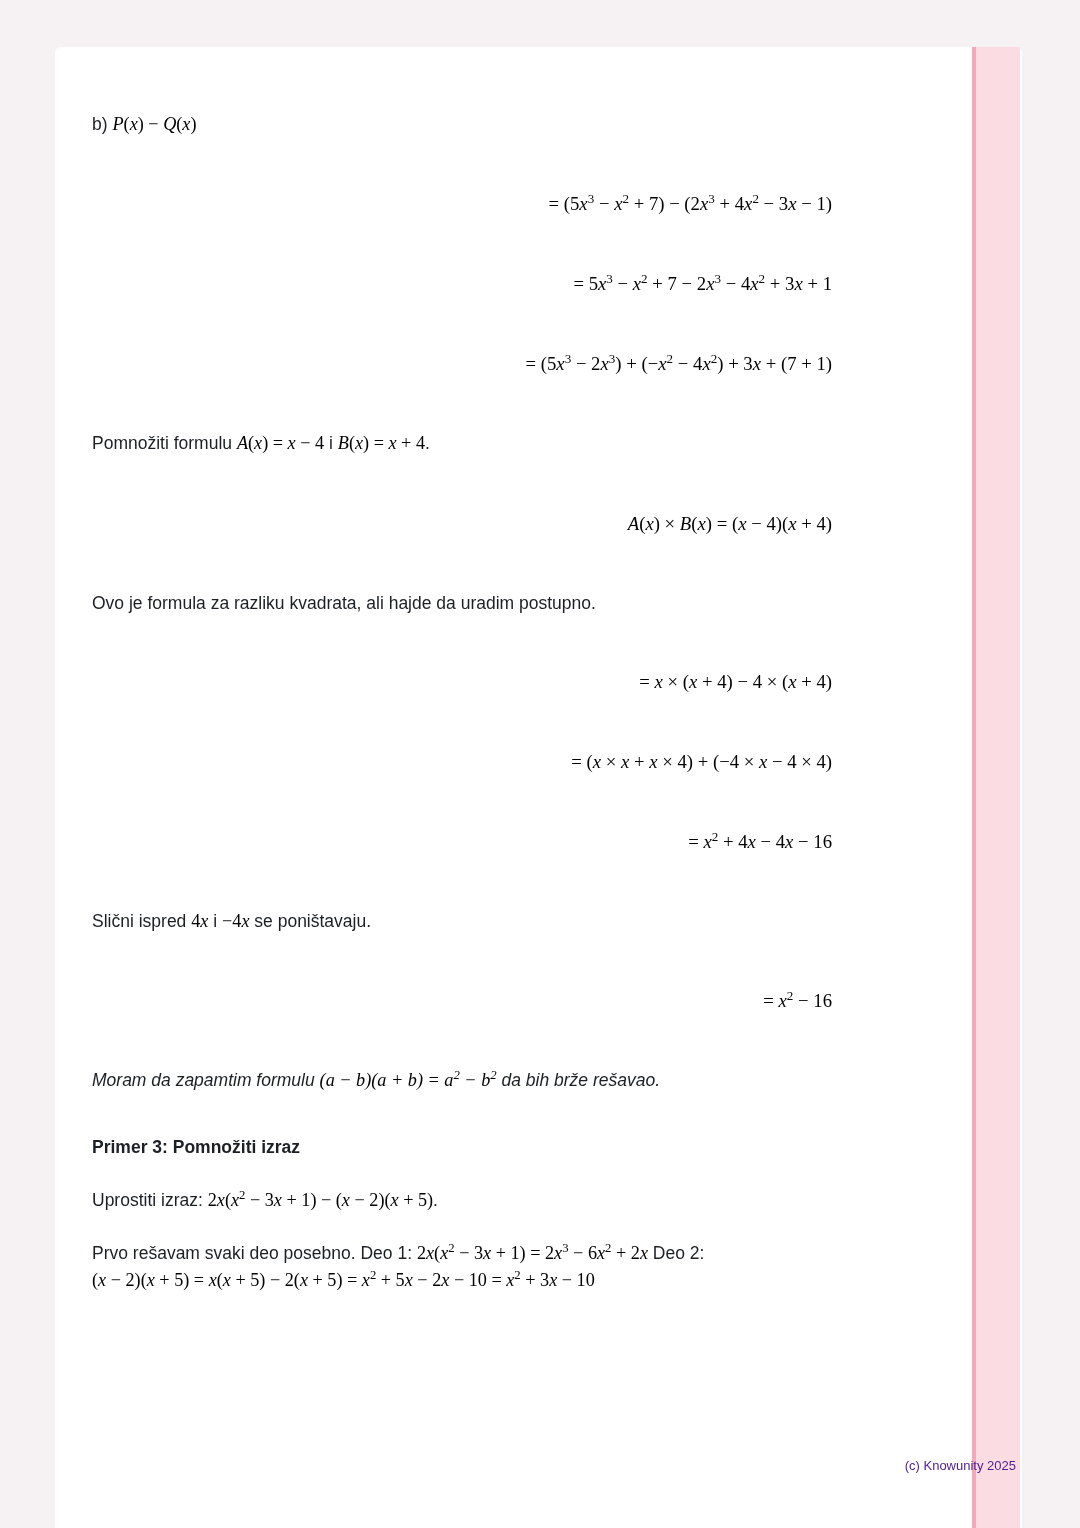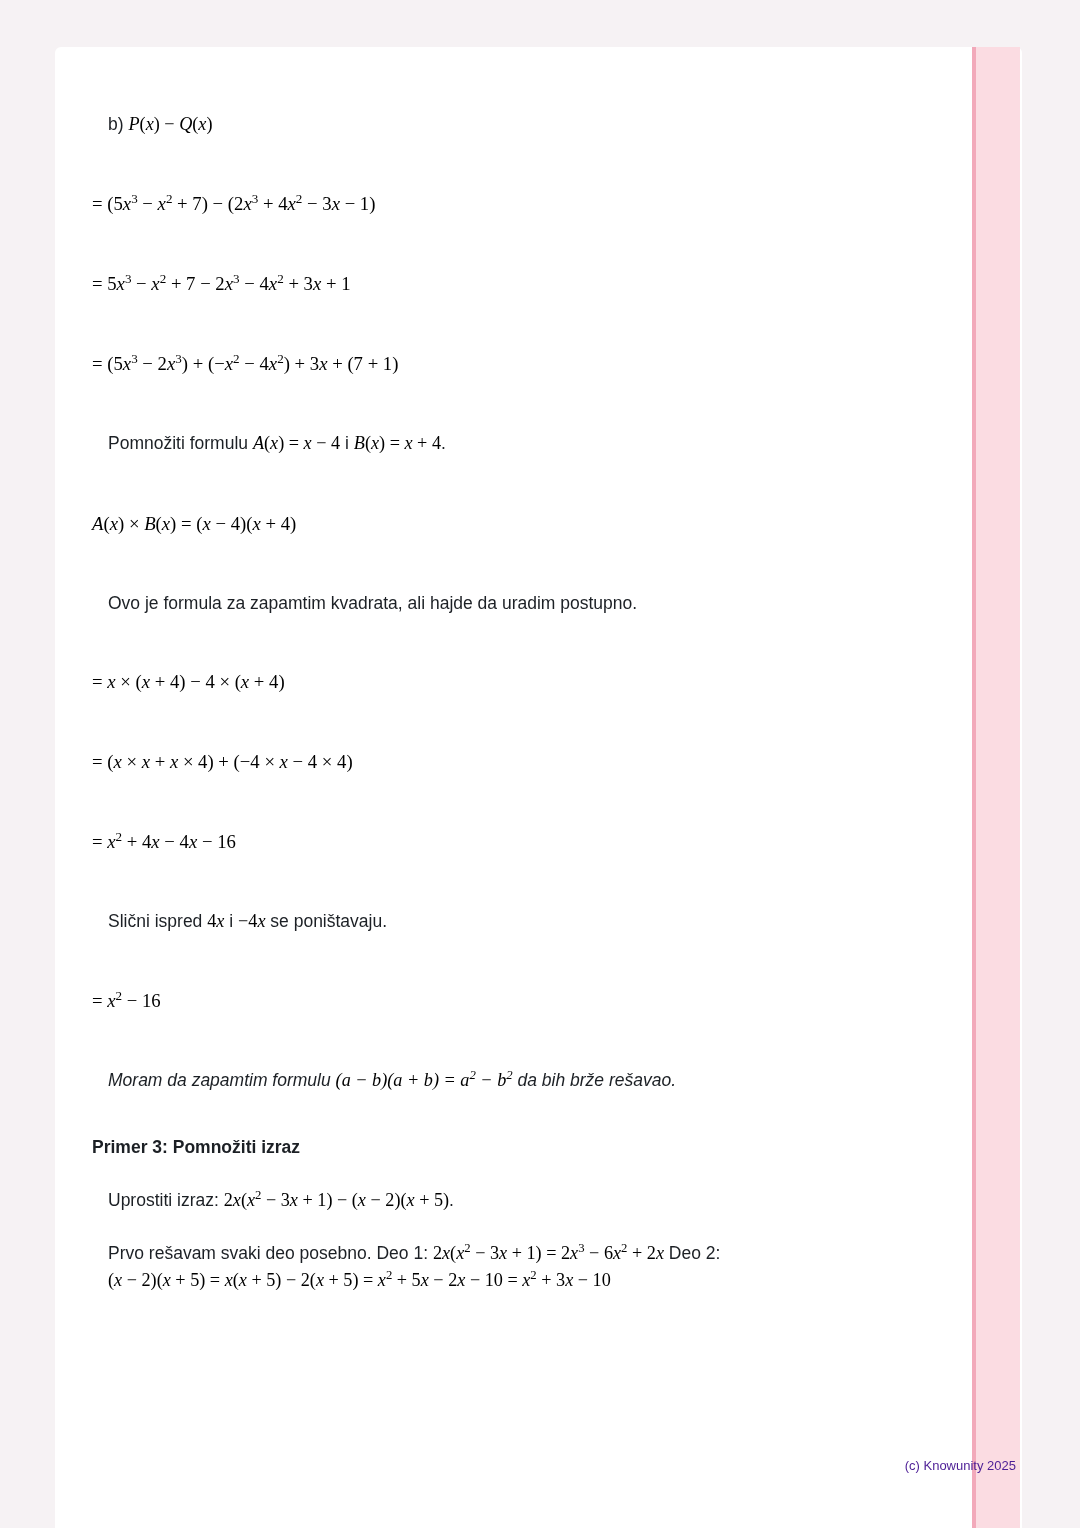--- a/index.html
+++ b/index.html
@@ -24,36 +24,36 @@
     background: var(--stripe-bg, #fbdce2);
     border-left: 4px solid var(--stripe-edge, #f2a9ba);
     z-index: 1;
   }
   .content {
     position: relative;
     padding: 38px 70px 0 37px;
     z-index: 2;
   }
   .para {
-    margin: 26px 16px;
+    margin: 26px 0;
     font-size: 17.5px;
     line-height: 1.5;
     max-width: 820px;
   }
   .para.italic { font-style: italic; }
   .heading {
     margin: 40px 0 26px 0;
     font-size: 17.5px;
     font-weight: 700;
     line-height: 1.5;
   }
   .display-math {
     margin: 52px 0;
     width: 740px;
-    text-align: left;
+    text-align: right;
     font-size: 18px;
     line-height: 28px;
   }
   .math {
     font-family: "Liberation Serif", "DejaVu Serif", serif;
     font-size: 1.04em;
     color: #000;
   }
   .math var {
     font-style: italic;
@@ -77,21 +77,21 @@
 
 <div class="page">
   <div class="stripe"></div>
   <div class="content">
       <div class="para"><span>b) </span><span class="math"><var>P</var>(<var>x</var>) − <var>Q</var>(<var>x</var>)</span></div>
       <div class="display-math"><span class="math">= (5<var>x</var><sup>3</sup> − <var>x</var><sup>2</sup> + 7) − (2<var>x</var><sup>3</sup> + 4<var>x</var><sup>2</sup> − 3<var>x</var> − 1)</span></div>
       <div class="display-math"><span class="math">= 5<var>x</var><sup>3</sup> − <var>x</var><sup>2</sup> + 7 − 2<var>x</var><sup>3</sup> − 4<var>x</var><sup>2</sup> + 3<var>x</var> + 1</span></div>
       <div class="display-math"><span class="math">= (5<var>x</var><sup>3</sup> − 2<var>x</var><sup>3</sup>) + (−<var>x</var><sup>2</sup> − 4<var>x</var><sup>2</sup>) + 3<var>x</var> + (7 + 1)</span></div>
       <div class="para"><span>Pomnožiti formulu </span><span class="math"><var>A</var>(<var>x</var>) = <var>x</var> − 4</span><span> i </span><span class="math"><var>B</var>(<var>x</var>) = <var>x</var> + 4</span><span>.</span></div>
       <div class="display-math"><span class="math"><var>A</var>(<var>x</var>) × <var>B</var>(<var>x</var>) = (<var>x</var> − 4)(<var>x</var> + 4)</span></div>
-      <div class="para"><span>Ovo je formula za zapamtim kvadrata, ali hajde da uradim postupno.</span></div>
+      <div class="para"><span>Ovo je formula za razliku kvadrata, ali hajde da uradim postupno.</span></div>
       <div class="display-math"><span class="math">= <var>x</var> × (<var>x</var> + 4) − 4 × (<var>x</var> + 4)</span></div>
       <div class="display-math"><span class="math">= (<var>x</var> × <var>x</var> + <var>x</var> × 4) + (−4 × <var>x</var> − 4 × 4)</span></div>
       <div class="display-math"><span class="math">= <var>x</var><sup>2</sup> + 4<var>x</var> − 4<var>x</var> − 16</span></div>
       <div class="para"><span>Slični ispred </span><span class="math">4<var>x</var></span><span> i </span><span class="math">−4<var>x</var></span><span> se poništavaju.</span></div>
       <div class="display-math"><span class="math">= <var>x</var><sup>2</sup> − 16</span></div>
       <div class="para italic"><span>Moram da zapamtim formulu </span><span class="math">(<var>a</var> − <var>b</var>)(<var>a</var> + <var>b</var>) = <var>a</var><sup>2</sup> − <var>b</var><sup>2</sup></span><span> da bih brže rešavao.</span></div>
       <div class="heading">Primer 3: Pomnožiti izraz</div>
       <div class="para"><span>Uprostiti izraz: </span><span class="math">2<var>x</var>(<var>x</var><sup>2</sup> − 3<var>x</var> + 1) − (<var>x</var> − 2)(<var>x</var> + 5)</span><span>.</span></div>
       <div class="para"><span>Prvo rešavam svaki deo posebno. Deo 1: </span><span class="math">2<var>x</var>(<var>x</var><sup>2</sup> − 3<var>x</var> + 1) = 2<var>x</var><sup>3</sup> − 6<var>x</var><sup>2</sup> + 2<var>x</var></span><span> Deo 2: </span><br><span class="math">(<var>x</var> − 2)(<var>x</var> + 5) = <var>x</var>(<var>x</var> + 5) − 2(<var>x</var> + 5) = <var>x</var><sup>2</sup> + 5<var>x</var> − 2<var>x</var> − 10 = <var>x</var><sup>2</sup> + 3<var>x</var> − 10</span></div>
     </div>

